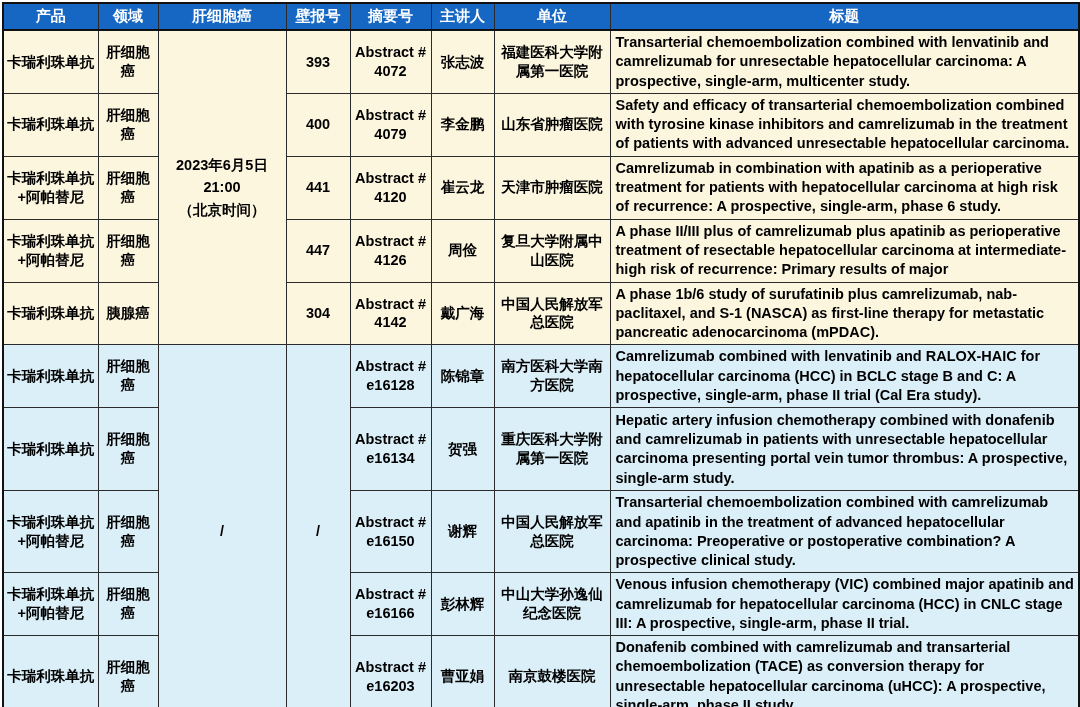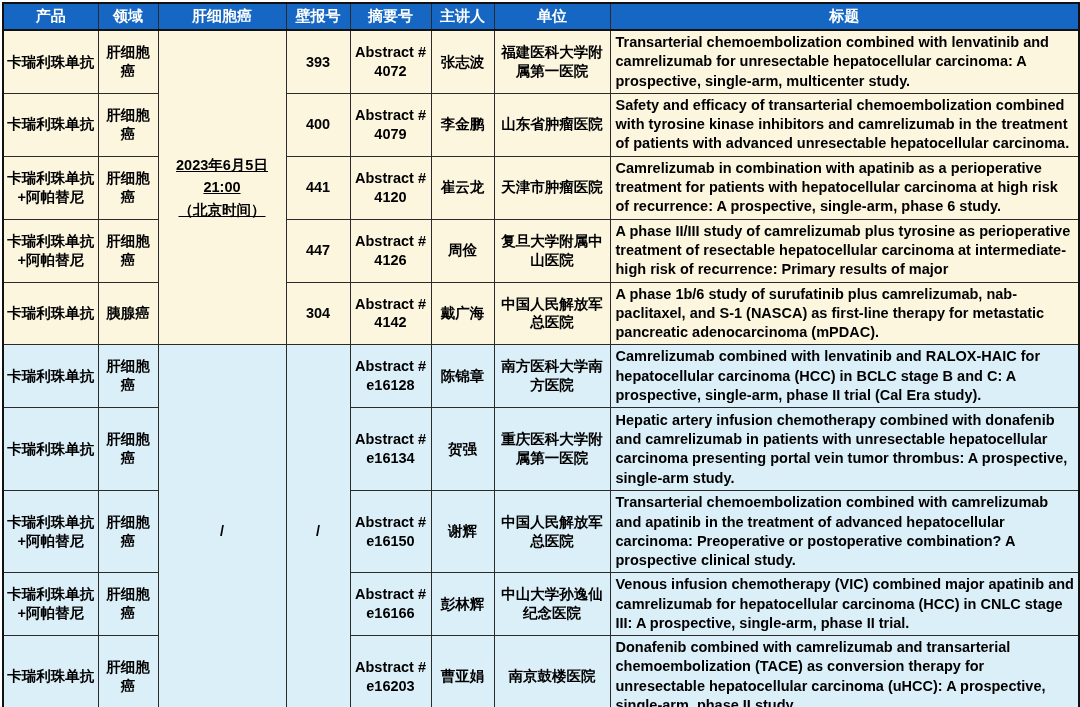--- a/index.html
+++ b/index.html
@@ -21,21 +21,21 @@
     font-size:15px;font-weight:bold;padding:3px 0;text-align:center;
     border-bottom:2.5px solid var(--outer);
   }
   td{
     font-size:14.5px;font-weight:bold;text-align:center;vertical-align:middle;
     padding:1px 2px;line-height:1.3;
   }
   tr.top-block td{background:var(--top-bg);}
   tr.bottom-block td{background:var(--bottom-bg);}
   td.pre{white-space:pre-line;}
-  td.time-cell{line-height:1.55;white-space:pre-line;text-decoration:underline;}
+  td.time-cell{line-height:1.55;white-space:pre-line;}
   td.title-cell{
     text-align:left;padding:2px 4px 2px 5px;line-height:1.33;font-size:14.5px;
   }
   tr.h62{height:62px;} tr.h63{height:63px;} tr.h83{height:83px;} tr.h80{height:80px;}
   tr.hdr{height:27px;}
 </style>
 </head>
 <body>
 
 <div class="page">
@@ -99,21 +99,21 @@
     </tr>
     <tr class="top-block h62">
       <td class="pre">卡瑞利珠单抗
 +阿帕替尼</td>
       <td>肝细胞癌</td>
       <td>447</td>
       <td class="pre">Abstract #
 4126</td>
       <td>周俭</td>
       <td>复旦大学附属中山医院</td>
-      <td class="title-cell">A phase II/III study of camrelizumab plus tyrosine as perioperative treatment of resectable hepatocellular carcinoma at intermediate-high risk of recurrence: Primary results of major</td>
+      <td class="title-cell">A phase II/III plus of camrelizumab plus apatinib as perioperative treatment of resectable hepatocellular carcinoma at intermediate-high risk of recurrence: Primary results of major</td>
     </tr>
     <tr class="top-block h62">
       <td class="pre">卡瑞利珠单抗</td>
       <td>胰腺癌</td>
       <td>304</td>
       <td class="pre">Abstract #
 4142</td>
       <td>戴广海</td>
       <td>中国人民解放军总医院</td>
       <td class="title-cell">A phase 1b/6 study of surufatinib plus camrelizumab, nab-paclitaxel, and S-1 (NASCA) as first-line therapy for metastatic pancreatic adenocarcinoma (mPDAC).</td>

